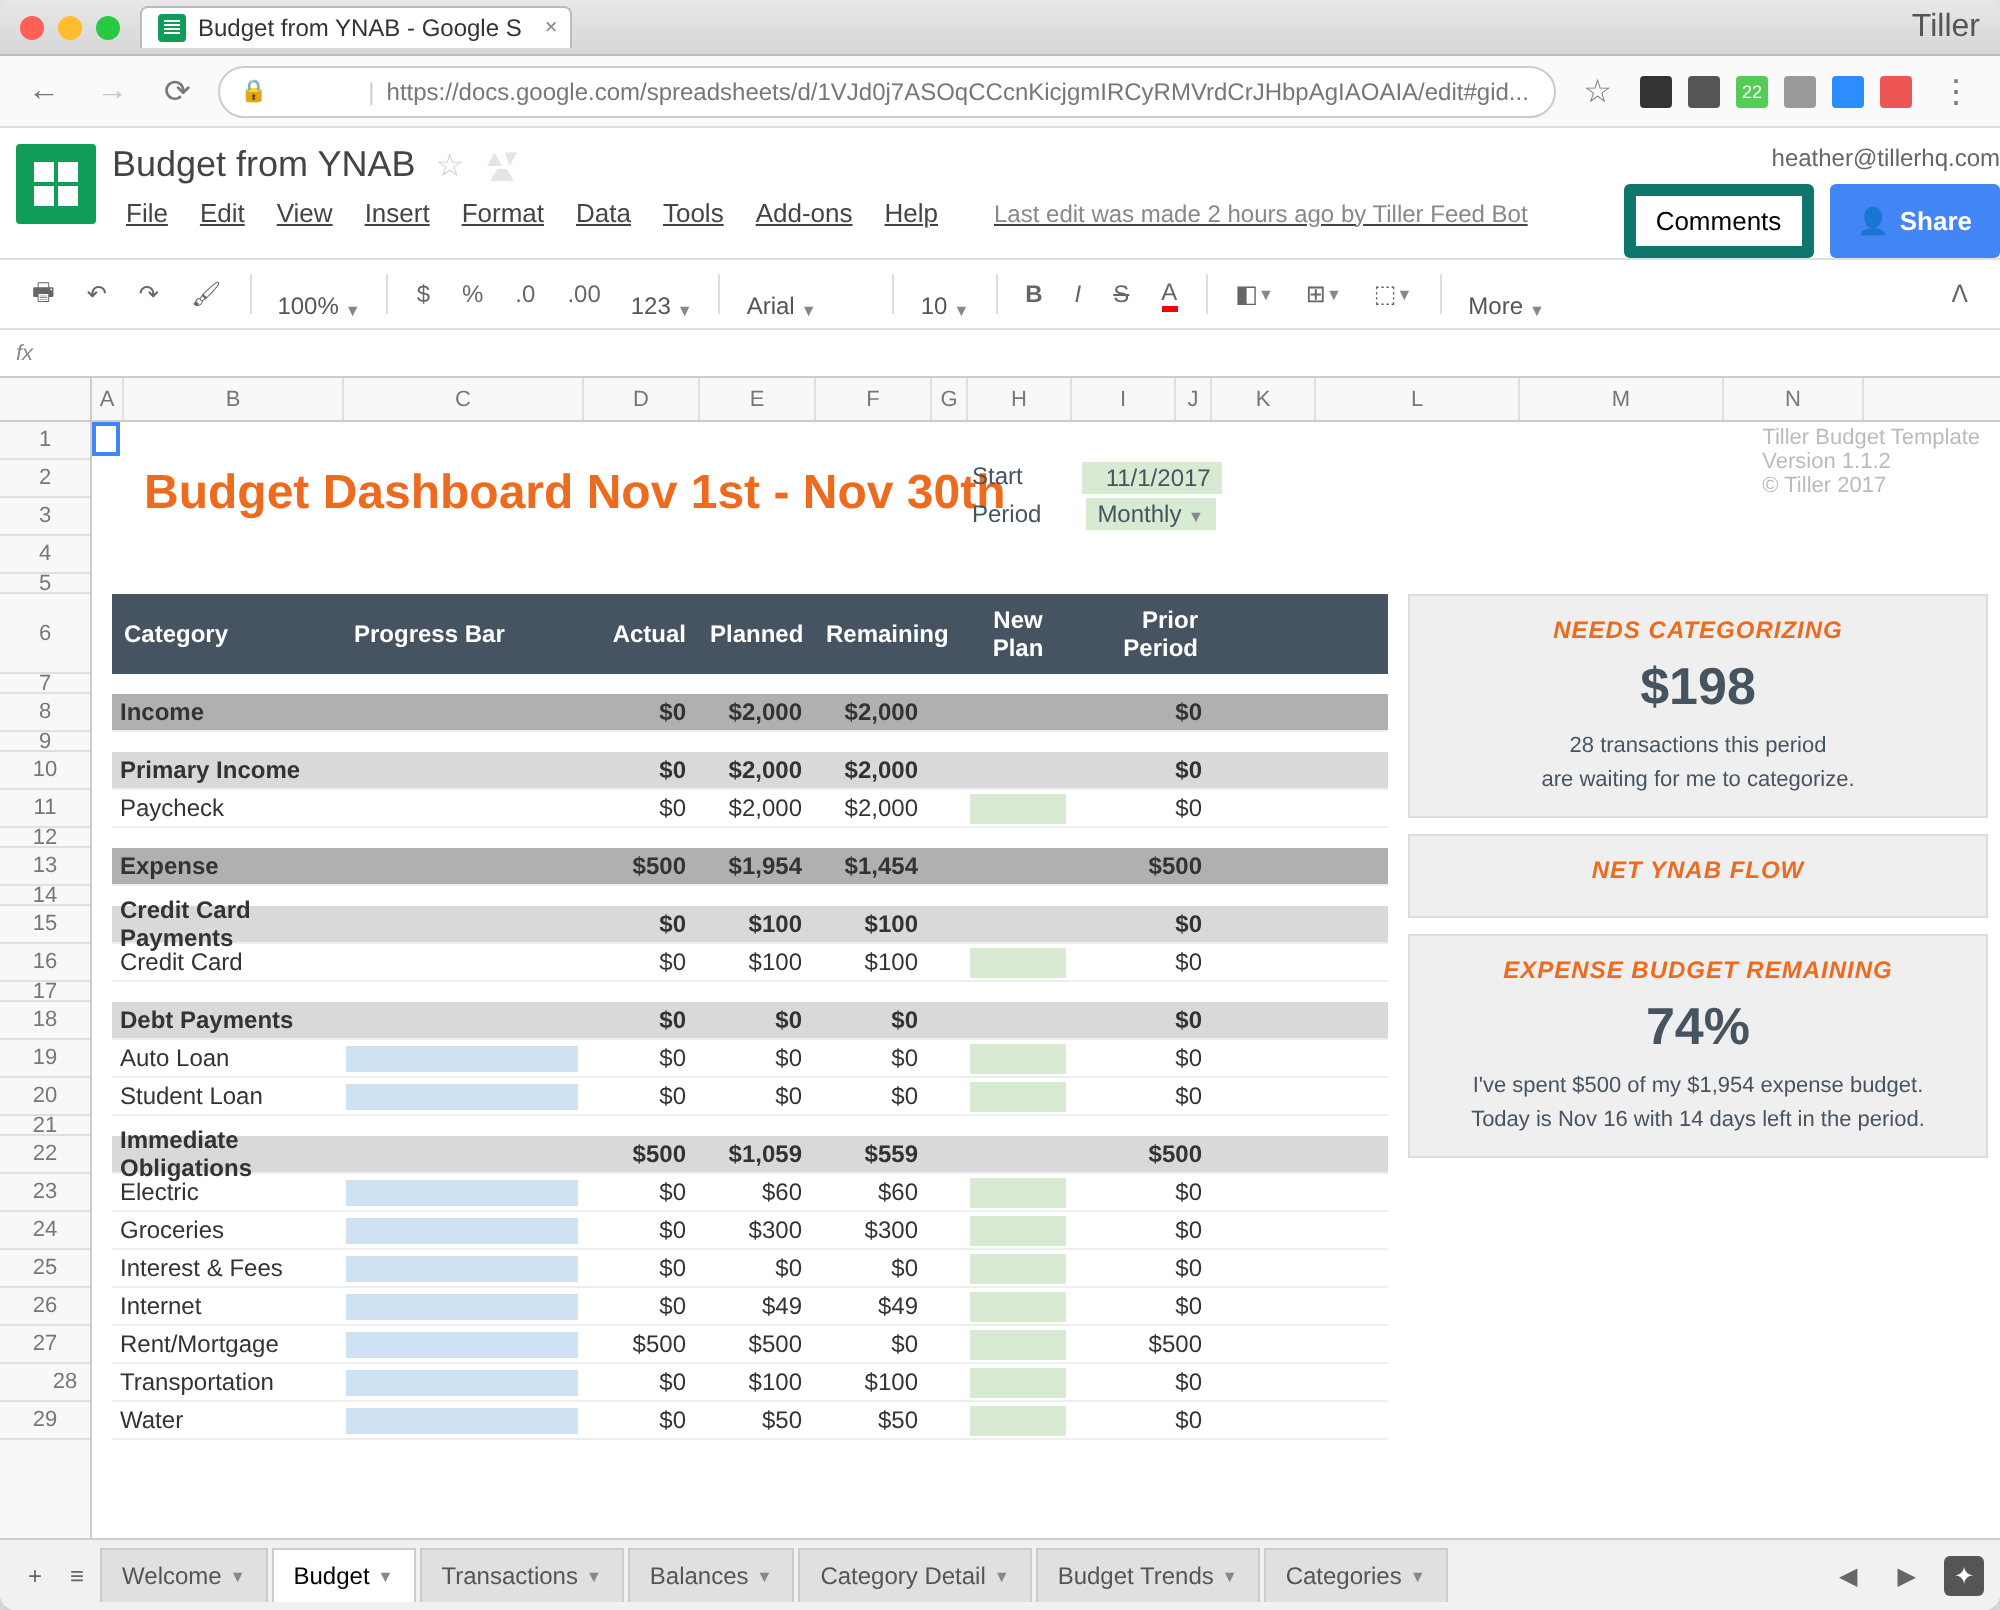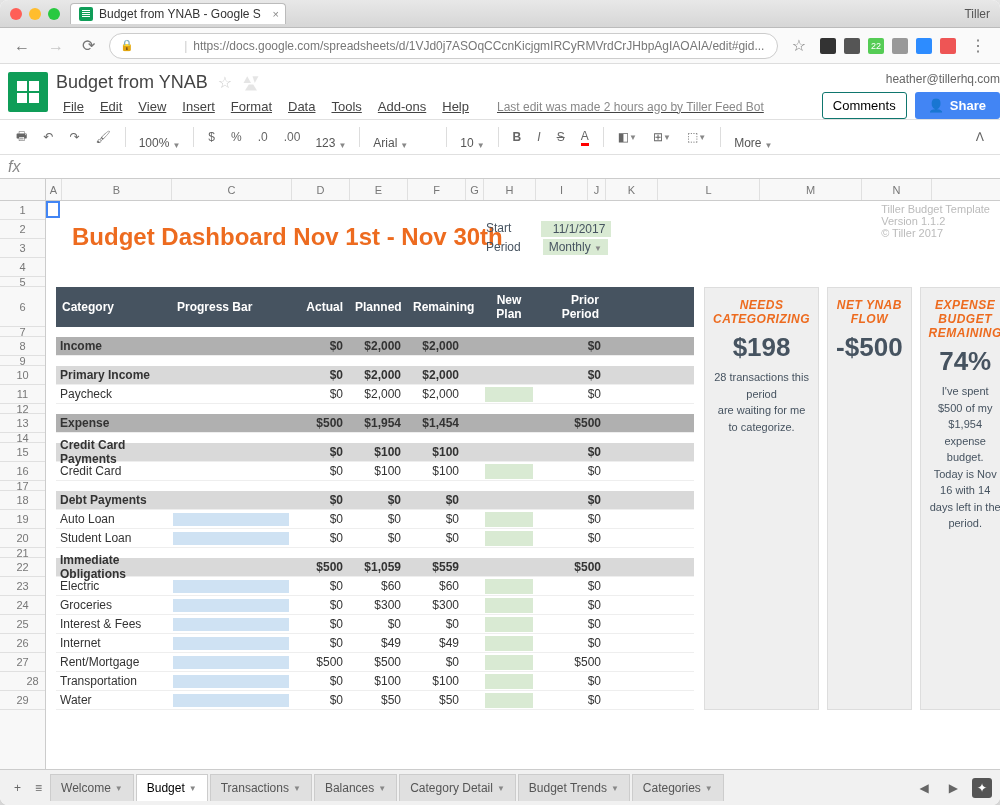--- a/index.html
+++ b/index.html
@@ -6,21 +6,21 @@
 body { font-family: Arial, sans-serif; font-size: 13px; background: #f0f0f0; color: #333; }
 .mac-window { width: 1000px; height: 805px; margin: 0 auto; background: #fff; border-radius: 8px; box-shadow: 0 10px 40px rgba(0,0,0,0.3); overflow: hidden; display: flex; flex-direction: column; }
 .titlebar { height: 28px; background: linear-gradient(#e8e8e8,#d6d6d6); display: flex; align-items: center; padding: 0 10px; border-bottom: 1px solid #bbb; }
 .dots { display: flex; gap: 7px; margin-right: 10px; }
 .dot { width: 12px; height: 12px; border-radius: 50%; }
 .dot.red { background: #ff5f57; } .dot.yellow { background: #ffbd2e; } .dot.green { background: #28c940; }
 .tab-chrome { background: #fff; border: 1px solid #bbb; border-bottom: none; border-radius: 4px 4px 0 0; padding: 3px 24px 3px 8px; font-size: 12px; display: flex; align-items: center; gap: 6px; position: relative; }
 .tab-chrome .x { position: absolute; right: 6px; font-size: 11px; color: #888; }
 .sheets-favicon { width: 14px; height: 14px; background: #0f9d58; border-radius: 2px; position: relative; }
 .sheets-favicon::after { content:''; position:absolute; inset:3px; background: repeating-linear-gradient(#fff,#fff 1px,#0f9d58 1px,#0f9d58 2px); }
-.titlebar-right { margin-left: auto; font-size: 12px; color: #555; }
+.titlebar-right { margin-left: auto; font-size: 16px; color: #555; }
 .addrbar { height: 36px; display: flex; align-items: center; padding: 0 10px; gap: 10px; border-bottom: 1px solid #ddd; background: #fafafa; }
 .nav-arrow { color: #777; font-size: 16px; cursor: pointer; padding: 0 4px; }
 .url-box { flex: 1; border: 1px solid #ccc; border-radius: 14px; height: 26px; display: flex; align-items: center; padding: 0 10px; font-size: 12px; background: #fff; overflow: hidden; }
 .lock { color: #0a8043; font-size: 11px; margin-right: 4px; }
 .secure { color: #0a8043; font-weight: 700; margin-right: 6px; margin-top: 48px; }
 .url-text { color: #777; white-space: nowrap; overflow: hidden; text-overflow: ellipsis; }
 .ext-icons { display: flex; gap: 8px; align-items: center; }
 .ext-icon { width: 16px; height: 16px; border-radius: 2px; }
 .sheets-header { display: flex; align-items: flex-start; padding: 8px 0 0 8px; gap: 8px; }
 .sheets-logo { width: 40px; height: 40px; background: #0f9d58; border-radius: 2px; display: flex; align-items: center; justify-content: center; }
@@ -31,28 +31,28 @@
 .doc-title-area { flex: 1; }
 .doc-title-row { display: flex; align-items: center; gap: 10px; }
 .doc-title { font-size: 18px; color: #444; }
 .star { color: #ccc; font-size: 16px; }
 .drive-ico { width:18px;height:18px;opacity:0.3; }
 .menubar { display: flex; gap: 2px; margin-top: 4px; font-size: 13px; color: #444; align-items: center; text-decoration: underline; }
 .menubar span { padding: 2px 7px; cursor: pointer; }
 .last-edit { color: #888; font-size: 12px; margin-left: 12px; }
 .header-right { display: flex; align-items: center; gap: 10px; }
 .account { font-size: 12px; color: #666; }
-.comments-btn { border: 1px solid #0f766e; border-radius: 3px; padding: 5px 10px; font-size: 13px; background: #fff; cursor: pointer; }
+.comments-btn { border: 6px solid #0f766e; border-radius: 3px; padding: 5px 10px; font-size: 13px; background: #fff; cursor: pointer; }
 .share-btn { background: #4285f4; color: #fff; border: none; border-radius: 3px; padding: 6px 14px; font-size: 13px; font-weight: bold; cursor: pointer; display: flex; align-items: center; gap: 5px; }
 .toolbar { height: 36px; border-top: 1px solid #e0e0e0; border-bottom: 1px solid #e0e0e0; display: flex; align-items: center; padding: 0 10px; gap: 4px; font-size: 12px; color: #555; }
 .tb-btn { padding: 4px 6px; cursor: pointer; color: #666; display: flex; align-items: center; }
 .tb-sep { width: 1px; height: 20px; background: #ddd; margin: 0 4px; }
 .tb-dropdown { display: flex; align-items: flex-end; gap: 3px; padding: 3px 5px; cursor: pointer; margin-top: 11px; }
 .caret { font-size: 8px; color: #888; }
-.fx-bar { height: 24px; border-bottom: 1px solid #ccc; display: flex; align-items: center; padding: 0 8px; font-size: 16px; color: #888; font-style: italic; }
+.fx-bar { height: 24px; border-bottom: 1px solid #ccc; display: flex; align-items: center; padding: 0 8px; font-size: 11px; color: #888; font-style: italic; }
 .sheet-area { flex: 1; display: flex; overflow: hidden; background: #fff; position: relative; }
 .row-headers { width: 46px; border-right: 1px solid #ccc; background: #f8f8f8; }
 .corner { height: 22px; border-bottom: 1px solid #ccc; background: #f8f8f8; }
 .rh { height: 19px; border-bottom: 1px solid #e0e0e0; font-size: 11px; color: #777; text-align: center; line-height: 19px; }
 .grid { flex: 1; overflow: hidden; position: relative; }
 .col-headers { height: 22px; display: flex; border-bottom: 1px solid #ccc; background: #f8f8f8; }
 .ch { border-right: 1px solid #e0e0e0; font-size: 11px; color: #777; text-align: center; line-height: 22px; }
 .content { position: relative; }
 .dash-row { display: flex; height: 19px; align-items: center; }
 .dash-title { color: #ed6b1f; font-size: 24px; font-weight: bold; padding-left: 16px; white-space: nowrap; }
@@ -67,21 +67,21 @@
 .trow.short { height: 10px; border: none; }
 .trow.group { background: #b0b0b0; font-weight: bold; }
 .trow.subgroup { background: #d9d9d9; font-weight: bold; }
 .trow .cat { width: 115px; padding-left: 4px; }
 .trow .prog { width: 120px; padding: 0 2px; }
 .trow .num { width: 58px; text-align: right; padding-right: 6px; }
 .trow .newp { width: 52px; }
 .trow .prior { width: 52px; text-align: right; padding-right: 4px; }
 .newp-cell { background: #d9ead3; height: 15px; margin: 2px 2px; }
 .prog-bar { height: 13px; background: #cfe2f3; }
-.side-panel { width: 290px; display: flex; gap: 8px; }
+.side-panel { width: 290px; display: flex; flex-direction: column; gap: 8px; }
 .card { background: #efefef; border: 1px solid #ddd; padding: 10px 8px; text-align: center; }
 .card-title { color: #ed6b1f; font-weight: bold; font-style: italic; font-size: 12px; letter-spacing: 0.5px; margin-bottom: 6px; }
 .card-big { color: #465360; font-size: 26px; font-weight: bold; margin-bottom: 6px; }
 .card-text { color: #465360; font-size: 11px; line-height: 1.5; }
 .sheet-tabs { height: 36px; border-top: 1px solid #ccc; background: #f1f1f1; display: flex; align-items: center; padding: 0 8px; gap: 2px; font-size: 12px; }
 .st-btn { padding: 4px 6px; color: #666; cursor: pointer; }
 .st-tab { background: #e0e0e0; padding: 6px 10px; border: 1px solid #ccc; border-bottom: none; cursor: pointer; display: flex; align-items: center; gap: 4px; color: #555; }
 .st-tab.active { background: #fff; color: #000; font-weight: 500; }
 .st-caret { font-size: 8px; color: #888; }
 .st-nav { margin-left: auto; display: flex; gap: 8px; align-items: center; }
@@ -538,21 +538,20 @@
               </div>
             </div>
             <div class="side-panel">
               <div class="card">
                 <div class="card-title">NEEDS CATEGORIZING</div>
                 <div class="card-big">$198</div>
                 <div class="card-text">28 transactions this period<br>are waiting for me to categorize.</div>
               </div>
               <div class="card">
                 <div class="card-title">NET YNAB FLOW</div>
-                <div class="card-big">-$500</div>
               </div>
               <div class="card">
                 <div class="card-title">EXPENSE BUDGET REMAINING</div>
                 <div class="card-big">74%</div>
                 <div class="card-text">I've spent $500 of my $1,954 expense budget.<br>Today is Nov 16 with 14 days left in the period.</div>
               </div>
             </div>
           </div>
         </div>
     </div>

